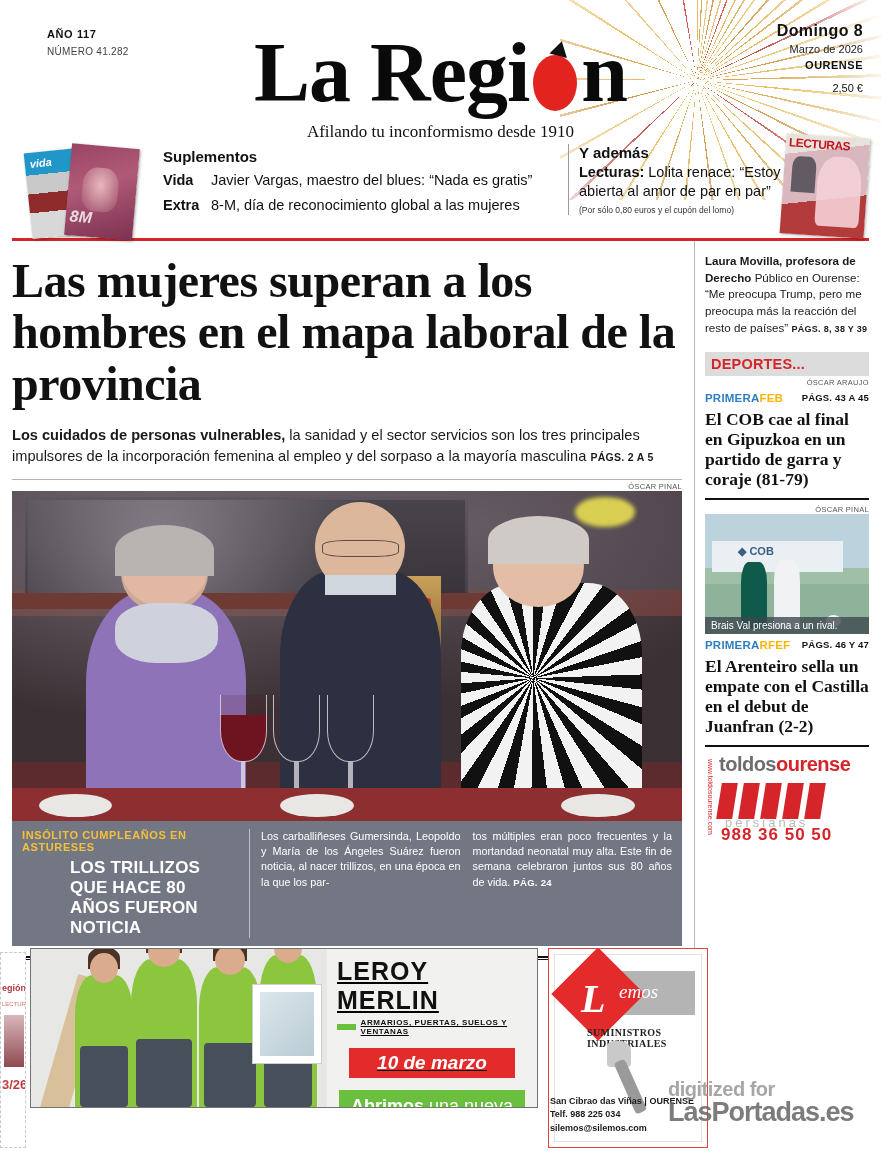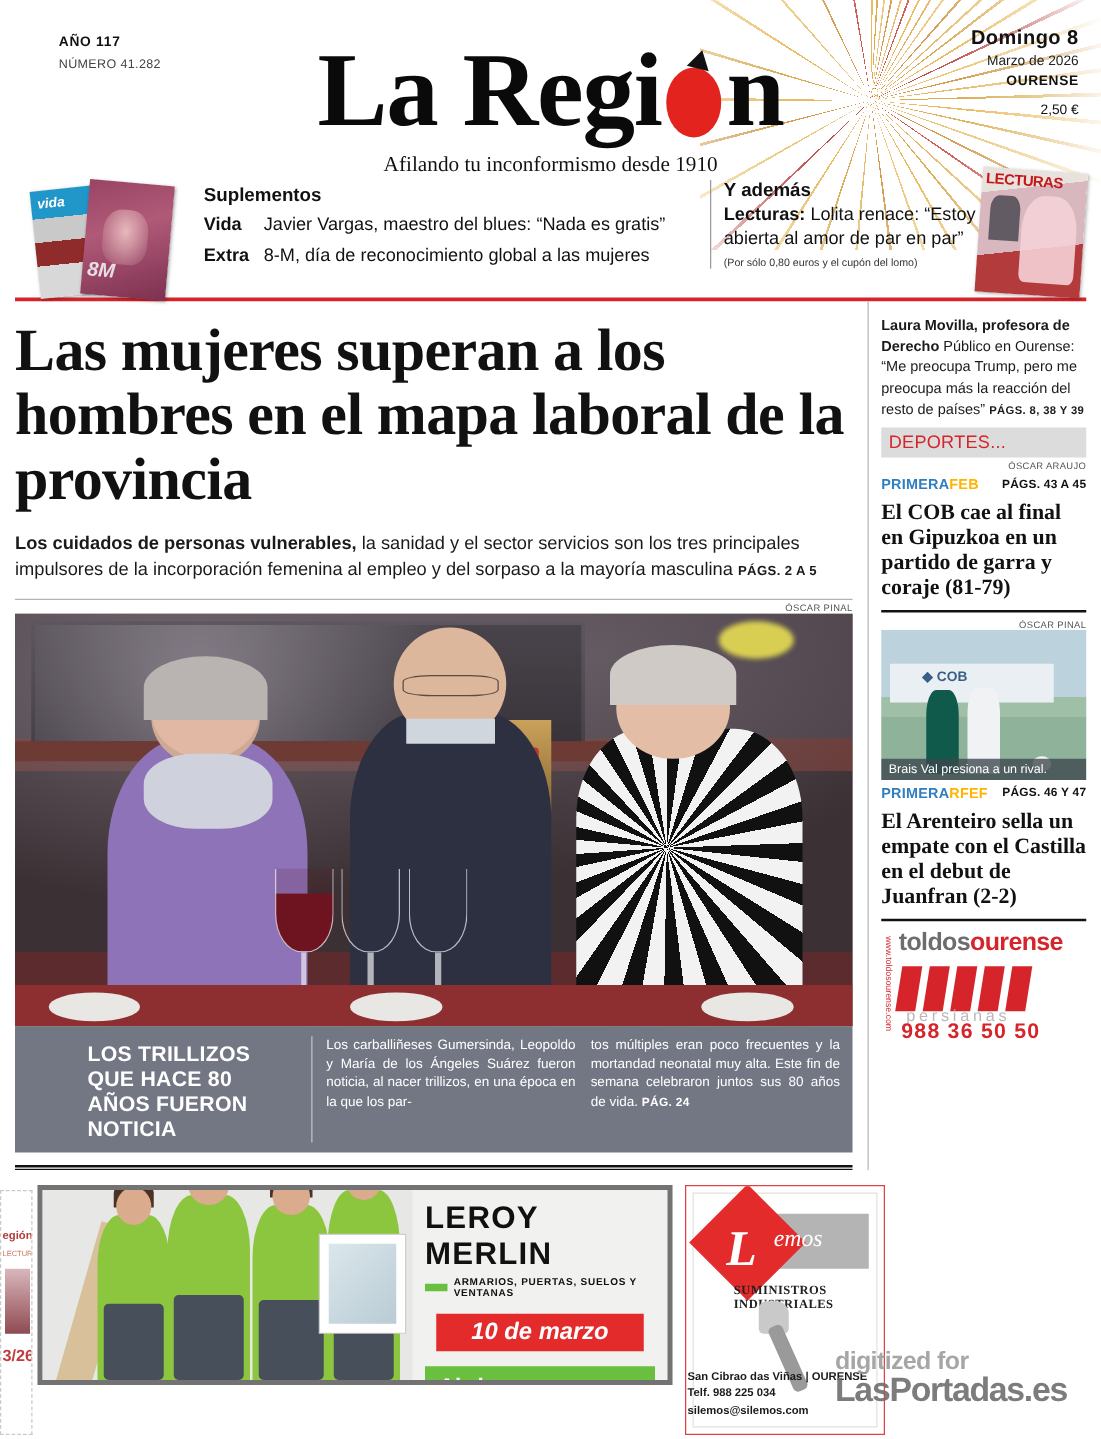--- a/index.html
+++ b/index.html
@@ -200,22 +200,22 @@
 
   
   .side-head {
     font-family: "Liberation Serif", "DejaVu Serif", serif; font-weight: bold;
     font-size: 23px; line-height: 1.1; color: #111; margin-top: 10px;
   }
   .side-lead { font-size: 11.6px; line-height: 1.44; color: #1a1a1a; margin-top: 12px; }
   .side-lead b { font-weight: bold; }
   .side-pag { font-size: 9px; font-weight: bold; letter-spacing: .3px; }
   .deportes {
-    margin-top: 6px; background: #dcdcdc; padding: 4px 6px;
-    color: #d6252a; font-weight: normal; font-size: 14.5px; letter-spacing: .2px;
+    margin-top: 16px; background: #dcdcdc; padding: 4px 6px;
+    color: #d6252a; font-weight: bold; font-size: 14.5px; letter-spacing: .2px;
   }
   .ph-sport { position: relative; width: 100%; height: 120px; overflow: hidden; }
   .sp1 { background: linear-gradient(#9fb6c4 0 52%, #7b8c98 52% 74%, #b9a88f 74% 100%); }
   .sp1 .bk { position:absolute; left:8%; top:40%; width:30%; height:26%; background:#e9eef2; opacity:.8; }
   .sp1 .ball { position:absolute; left:50%; top:8%; width:15%; height:18%; border-radius:50%; background:#e08a28; }
   .sp1 .pl-a { position:absolute; left:5%; top:40%; width:20%; height:60%; background:#2b2f36; border-radius:30% 30% 0 0; }
   .sp1 .pl-b { position:absolute; left:20%; top:46%; width:18%; height:54%; background:#e7ecf0; border-radius:30% 30% 0 0; }
   .sp1 .pl-c { position:absolute; left:47%; top:24%; width:21%; height:76%; background:#2a5ea8; border-radius:30% 30% 0 0; }
   .sp1 .pl-d { position:absolute; left:72%; top:32%; width:24%; height:68%; background:#dde4ea; border-radius:30% 30% 0 0; }
   .sp2 { background: linear-gradient(#bcd3dd 0 45%, #9fc0a6 45% 58%, #8fb39a 58% 100%); }
@@ -245,21 +245,21 @@
   .toldos .stripes { position: absolute; left: 14px; top: 30px; display: flex; gap: 6px; }
   .toldos .stripes i { display:block; width: 16px; height: 36px; background: #d6252a; transform: skewX(-9deg); }
   .toldos .t2 { position:absolute; left: 20px; top: 62px; font-size: 13px; color: #b9b9b9; letter-spacing: 3px; }
   .toldos .t3 { position:absolute; left: 16px; top: 72px; font-size: 17px; font-weight: bold; color: #d6252a; letter-spacing: 1px; }
   .toldos .vert { position:absolute; left: 2px; top: 6px; font-size: 7px; color: #d6252a; writing-mode: vertical-rl; }
 
   
   .ads { position: absolute; left: 0; top: 944px; width: 881px; height: 207px; }
   .ad-left {
     position: absolute; left: 30px; top: 4px; width: 508px; height: 160px;
-    border: 4px solid #737373; background: #f1f1ef; overflow: hidden; display: flex;
+    border: 1px solid #737373; background: #f1f1ef; overflow: hidden; display: flex; text-decoration: underline;
   }
   .lm-photo { position: relative; width: 296px; height: 100%; background: #e7e7e5; overflow: hidden; }
   .lm-person { position: absolute; bottom: 0; border-radius: 30% 30% 0 0; }
   .lm-person .hd { position:absolute; left:26%; top:-22px; width:48%; height:30px; border-radius:50%; background:#dbab8d; }
   .lm-person .hr { position:absolute; left:22%; top:-28px; width:56%; height:22px; border-radius:50% 50% 0 0; background:#4a3326; }
   .lm-person .pants { position:absolute; left:8%; bottom:0; width:84%; height:46%; background:#474f5a; border-radius:4px; }
   .pA { left: 44px; width: 58px; height: 132px; background: #8cc63f; }
   .pB { left: 100px; width: 66px; height: 148px; background: #8cc63f; }
   .pC { left: 168px; width: 62px; height: 140px; background: #8cc63f; }
   .pD { left: 228px; width: 58px; height: 152px; background: #8cc63f; }
@@ -417,20 +417,21 @@
         </div>
 
         <div class="ph-table"></div>
         <div class="ph-plate" style="left:4%"></div>
         <div class="ph-plate" style="left:40%"></div>
         <div class="ph-plate" style="left:82%"></div>
       </div>
 
       <div class="capwrap">
         <div class="cap-left">
+          <div class="cap-kicker">INSÓLITO CUMPLEAÑOS EN ASTURESES</div>
           <div class="cap-title">LOS TRILLIZOS QUE HACE 80 AÑOS FUERON NOTICIA</div>
         </div>
         <div class="cap-cols">
           <div class="cap-col">Los carballiñeses Gumersinda, Leopoldo y María de los Ángeles Suárez fueron noticia, al nacer trillizos, en una época en la que los par-</div>
           <div class="cap-col"><span>tos múltiples eran poco frecuentes y la mortandad neonatal muy alta. Este fin de semana celebraron juntos sus 80 años de vida.</span>
             <span class="cap-pag">PÁG. 24</span>
           </div>
         </div>
       </div>
 

